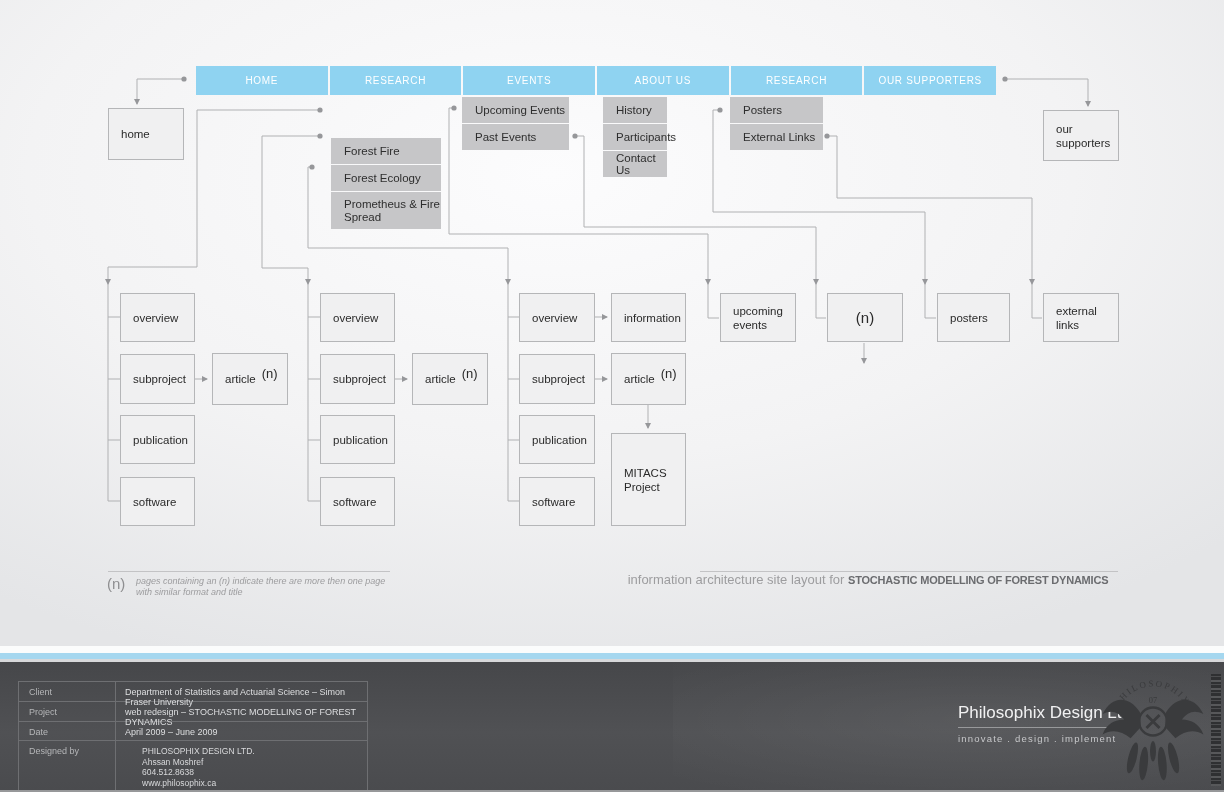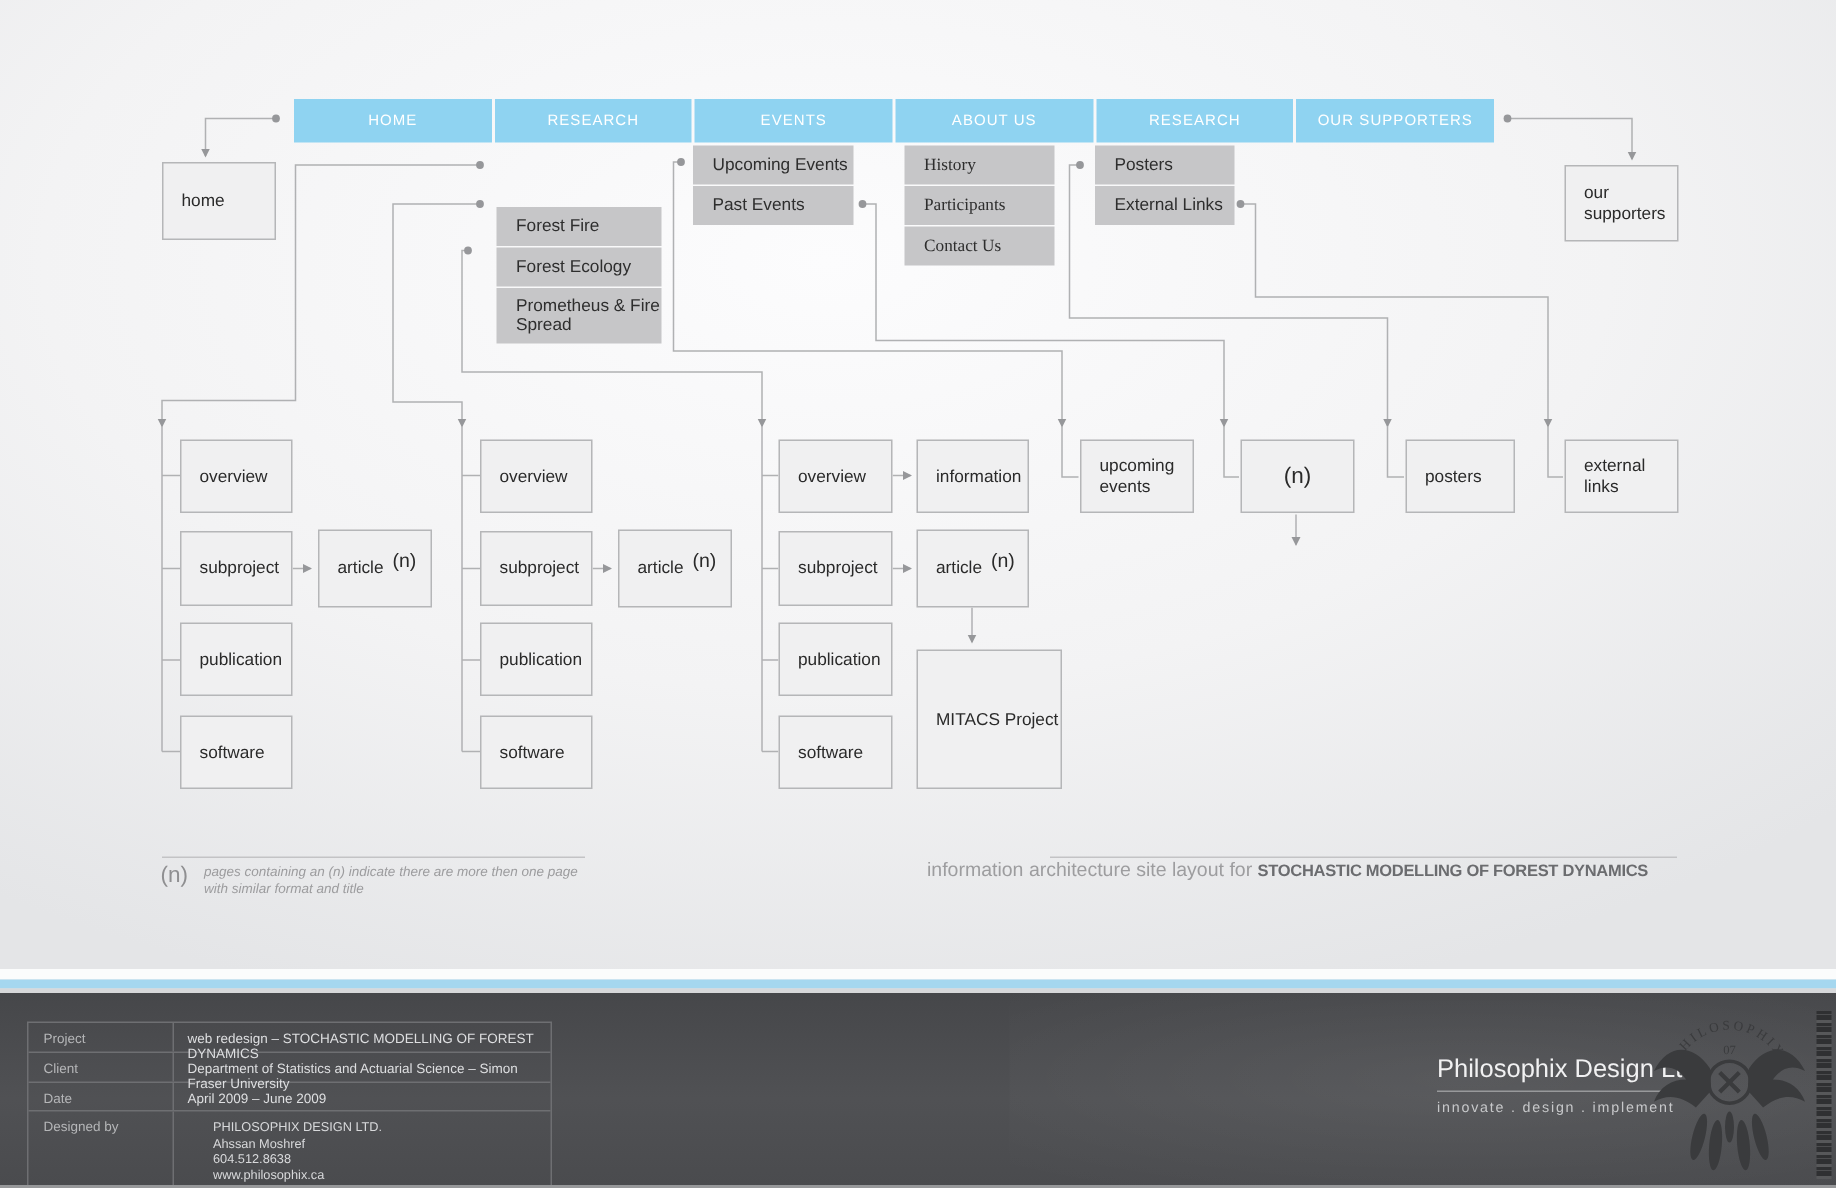--- a/index.html
+++ b/index.html
@@ -26,21 +26,21 @@
     color:#2a2a2a;font-size:11.5px;padding:10px 0 0 12px;}
   .listbox div{height:25px;}
   
   svg.wires{position:absolute;left:0;top:0;}
   .wire{fill:none;stroke:#b0b1b3;stroke-width:1;}
   .dot{fill:#96979a;}
   
   .rule{position:absolute;height:1px;background:#c3c3c5;}
   .legend-sym{position:absolute;left:107px;top:575px;font-size:15px;color:#8f8f91;}
   .legend-txt{position:absolute;left:136px;top:576px;font-size:9px;line-height:11px;color:#9c9c9e;font-style:italic;}
-  .caption{position:absolute;left:618px;top:572px;width:500px;text-align:left;color:#9d9d9f;font-size:13px;}
+  .caption{position:absolute;left:618px;top:572px;width:500px;text-align:center;color:#9d9d9f;font-size:13px;}
   .caption b{font-size:11px;color:#6b6c6f;letter-spacing:-0.2px;}
   
   .strip-white{position:absolute;left:0;top:646px;width:1224px;height:7px;background:#fbfcfc;}
   .band-blue{position:absolute;left:0;top:653px;width:1224px;height:6px;}
   .strip-mid{position:absolute;left:0;top:659px;width:1224px;height:3px;background:#d7d8da;}
   .footer{position:absolute;left:0;top:662px;width:1224px;height:128px;
     background:linear-gradient(#46474a 0%, #505154 55%, #4a4b4e 100%);}
   .footer .hl{position:absolute;left:55%;top:0;width:45%;height:100%;
     background:radial-gradient(ellipse 420px 90px at 55% 45%, rgba(255,255,255,.06), rgba(255,255,255,0));}
   .bottom-strip{position:absolute;left:0;top:790px;width:1224px;height:2px;background:#97989a;}
@@ -136,21 +136,21 @@
 
   <div class="dd" style="left:331px;top:97px;width:110px;margin-top:41px;">
     <div class="dd-item">Forest Fire</div>
     <div class="dd-item">Forest Ecology</div>
     <div class="dd-item tall">Prometheus &amp; Fire Spread</div>
   </div>
   <div class="dd" style="left:462px;top:97px;width:107px;">
     <div class="dd-item">Upcoming Events</div>
     <div class="dd-item">Past Events</div>
   </div>
-  <div class="dd" style="left:603px;top:97px;width:100px;font-family:Liberation Serif, serif;">
+  <div class="dd" style="left:603px;top:97px;width:64px;">
     <div class="dd-item">History</div>
     <div class="dd-item">Participants</div>
     <div class="dd-item">Contact Us</div>
   </div>
   <div class="dd" style="left:730px;top:97px;width:93px;">
     <div class="dd-item">Posters</div>
     <div class="dd-item">External Links</div>
   </div>
 
   <div class="box" style="left:108px;top:108px;width:76px;height:52px;">home</div>
@@ -176,21 +176,21 @@
 
   <div class="box" style="left:519px;top:293px;width:76px;height:49px;">overview</div>
   <div class="box" style="left:519px;top:354px;width:76px;height:50px;">subproject</div>
   <div class="box" style="left:519px;top:415px;width:76px;height:49px;">publication</div>
   <div class="box" style="left:519px;top:477px;width:76px;height:49px;">software</div>
   <div class="box" style="left:611px;top:293px;width:75px;height:49px;">information</div>
   <div class="box" style="left:611px;top:353px;width:75px;height:52px;">
     <span>article</span>
     <span class="supn">(n)</span>
   </div>
-  <div class="box" style="left:611px;top:433px;width:97px;height:93px;">MITACS Project</div>
+  <div class="box" style="left:611px;top:433px;width:75px;height:93px;">MITACS Project</div>
 
   <div class="box" style="left:720px;top:293px;width:76px;height:49px;">upcoming events</div>
   <div class="box center" style="left:827px;top:293px;width:76px;height:49px;">(n)</div>
   <div class="box" style="left:937px;top:293px;width:73px;height:49px;">posters</div>
   <div class="box" style="left:1043px;top:293px;width:76px;height:49px;">external links</div>
 
   <div class="rule" style="left:108px;top:571px;width:282px;"></div>
   <div class="rule" style="left:700px;top:571px;width:418px;"></div>
   <div class="legend-sym">(n)</div>
   <div class="legend-txt">
@@ -202,27 +202,27 @@
   </div>
 
   <div class="strip-white"></div>
   <div class="band-blue" style="background:#a5d7ef;"></div>
   <div class="strip-mid"></div>
 
   <div class="footer">
     <div class="hl"></div>
 
     <div class="ftable">
+      <div class="frow r2">
+        <div class="fcell-l">Client</div>
+        <div class="fcell-v">Department of Statistics and Actuarial Science – Simon Fraser University</div>
+      </div>
       <div class="frow r1">
         <div class="fcell-l">Project</div>
         <div class="fcell-v">web redesign – STOCHASTIC MODELLING OF FOREST DYNAMICS</div>
-      </div>
-      <div class="frow r2">
-        <div class="fcell-l">Client</div>
-        <div class="fcell-v">Department of Statistics and Actuarial Science – Simon Fraser University</div>
       </div>
       <div class="frow r3">
         <div class="fcell-l">Date</div>
         <div class="fcell-v">April 2009 – June 2009</div>
       </div>
       <div class="frow r4">
         <div class="fcell-l">Designed by</div>
         <div class="fcell-v">
           <div class="dline">PHILOSOPHIX DESIGN LTD.</div>
           <div class="dline">Ahssan Moshref</div>

